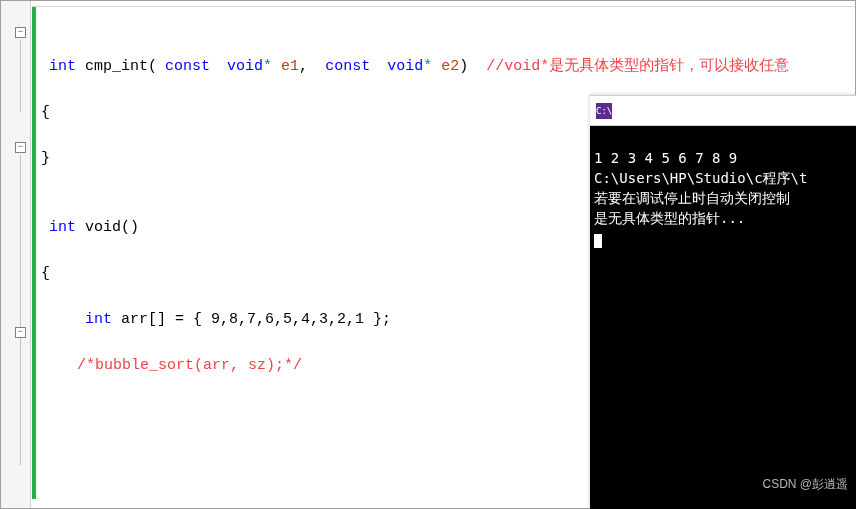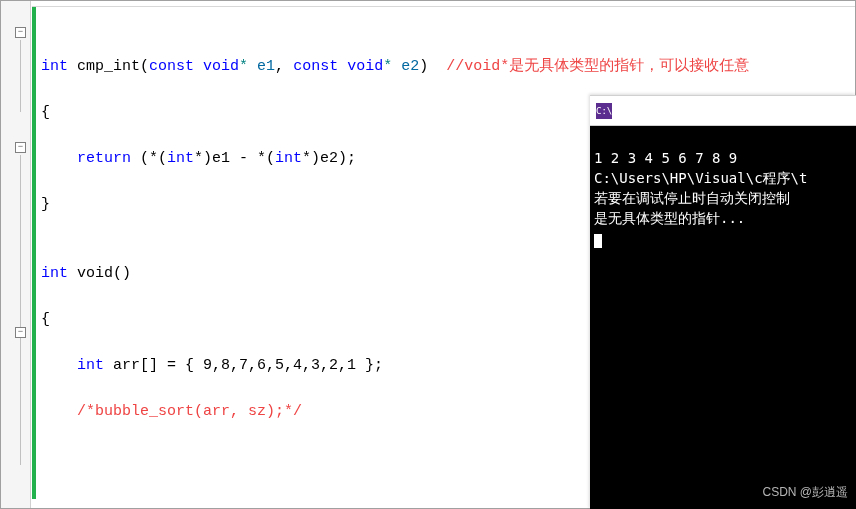--- a/index.html
+++ b/index.html
@@ -52,23 +52,23 @@
     text-align: center;
     color: #606060;
     cursor: pointer;
   }
   .fold-line {
     position: absolute;
     left: 19px;
     width: 1px;
     background: #c0c0c0;
   }
-  .kw-blue { color: #0000ff; }
+  .kw-blue { color: #0000ff; margin-left: 8px; }
   .kw-teal { color: #008080; }
-  .kw-grey { color: #0369a1; }
+  .kw-grey { color: #c2410c; }
   .kw-green { color: #ef4444; }
   
   .console {
     position: absolute;
     top: 95px; left: 590px;
     width: 266px; height: 414px;
     background: #000;
     border-top: 1px solid #d0d0d0;
     box-shadow: -1px -1px 3px rgba(0,0,0,0.15);
   }
@@ -102,21 +102,21 @@
     white-space: pre;
   }
   .console-cursor {
     display: inline-block;
     width: 8px; height: 14px;
     background: #fff;
     vertical-align: bottom;
   }
   .watermark {
     position: absolute;
-    bottom: 8px; right: 8px;
+    bottom: 16px; right: 8px;
     font-family: "Microsoft YaHei", sans-serif;
     font-size: 12px;
     color: rgba(200,200,200,0.9);
   }
   .top-strip {
     position: absolute;
     top: 0; left: 31px; right: 0;
     height: 6px;
     border-bottom: 1px solid #d8d8d8;
     background: #fff;
@@ -133,21 +133,20 @@
   <div class="fold-box" style="top:26px">−</div>
   <div class="fold-line" style="top:39px;height:72px"></div>
   <div class="fold-box" style="top:141px">−</div>
   <div class="fold-line" style="top:154px;height:310px"></div>
   <div class="fold-box" style="top:326px">−</div>
 
   <div class="code-area">
 <div></div>
 <div><span class="kw-blue">int</span><span> cmp_int</span><span>(</span><span class="kw-blue">const</span><span class="kw-blue"> void</span><span class="kw-teal">*</span><span class="kw-grey"> e1</span><span>, </span><span class="kw-blue">const</span><span class="kw-blue"> void</span><span class="kw-teal">*</span><span class="kw-grey"> e2</span><span>)  </span><span class="kw-green">//void*是无具体类型的指针，可以接收任意</span></div>
 <div><span>{</span></div>
-<div><span>    </span><span class="kw-blue">return</span><span> (*(</span><span class="kw-blue">int</span><span>*)e1 - *(</span><span class="kw-blue">int</span><span>*)e2);</span></div>
 <div><span>}</span></div>
 <div><span></span></div>
 <div><span class="kw-blue">int</span><span> void</span><span>()</span></div>
 <div><span>{</span></div>
 <div><span>    </span><span class="kw-blue">int</span><span> arr[] = { 9,8,7,6,5,4,3,2,1 };</span></div>
 <div><span>    </span><span class="kw-green">/*bubble_sort(arr, sz);*/</span></div>
 
 
 
 
@@ -157,20 +156,20 @@
 
   </div>
 </div>
 
 <div class="console">
   <div class="console-title">
     <div class="console-icon">C:\</div>
   </div>
   <div class="console-body">
 <span>1 2 3 4 5 6 7 8 9</span>
-<span>C:\Users\HP\Visual\c程序\t</span>
+<span>C:\Users\HP\Studio\c程序\t</span>
 <span>若要在调试停止时自动关闭控制</span>
 <span>是无具体类型的指针...</span>
 <span class="console-cursor"></span>
   </div>
 </div>
 
 <div class="watermark">CSDN @彭逍遥</div>
 
 </body></html>

